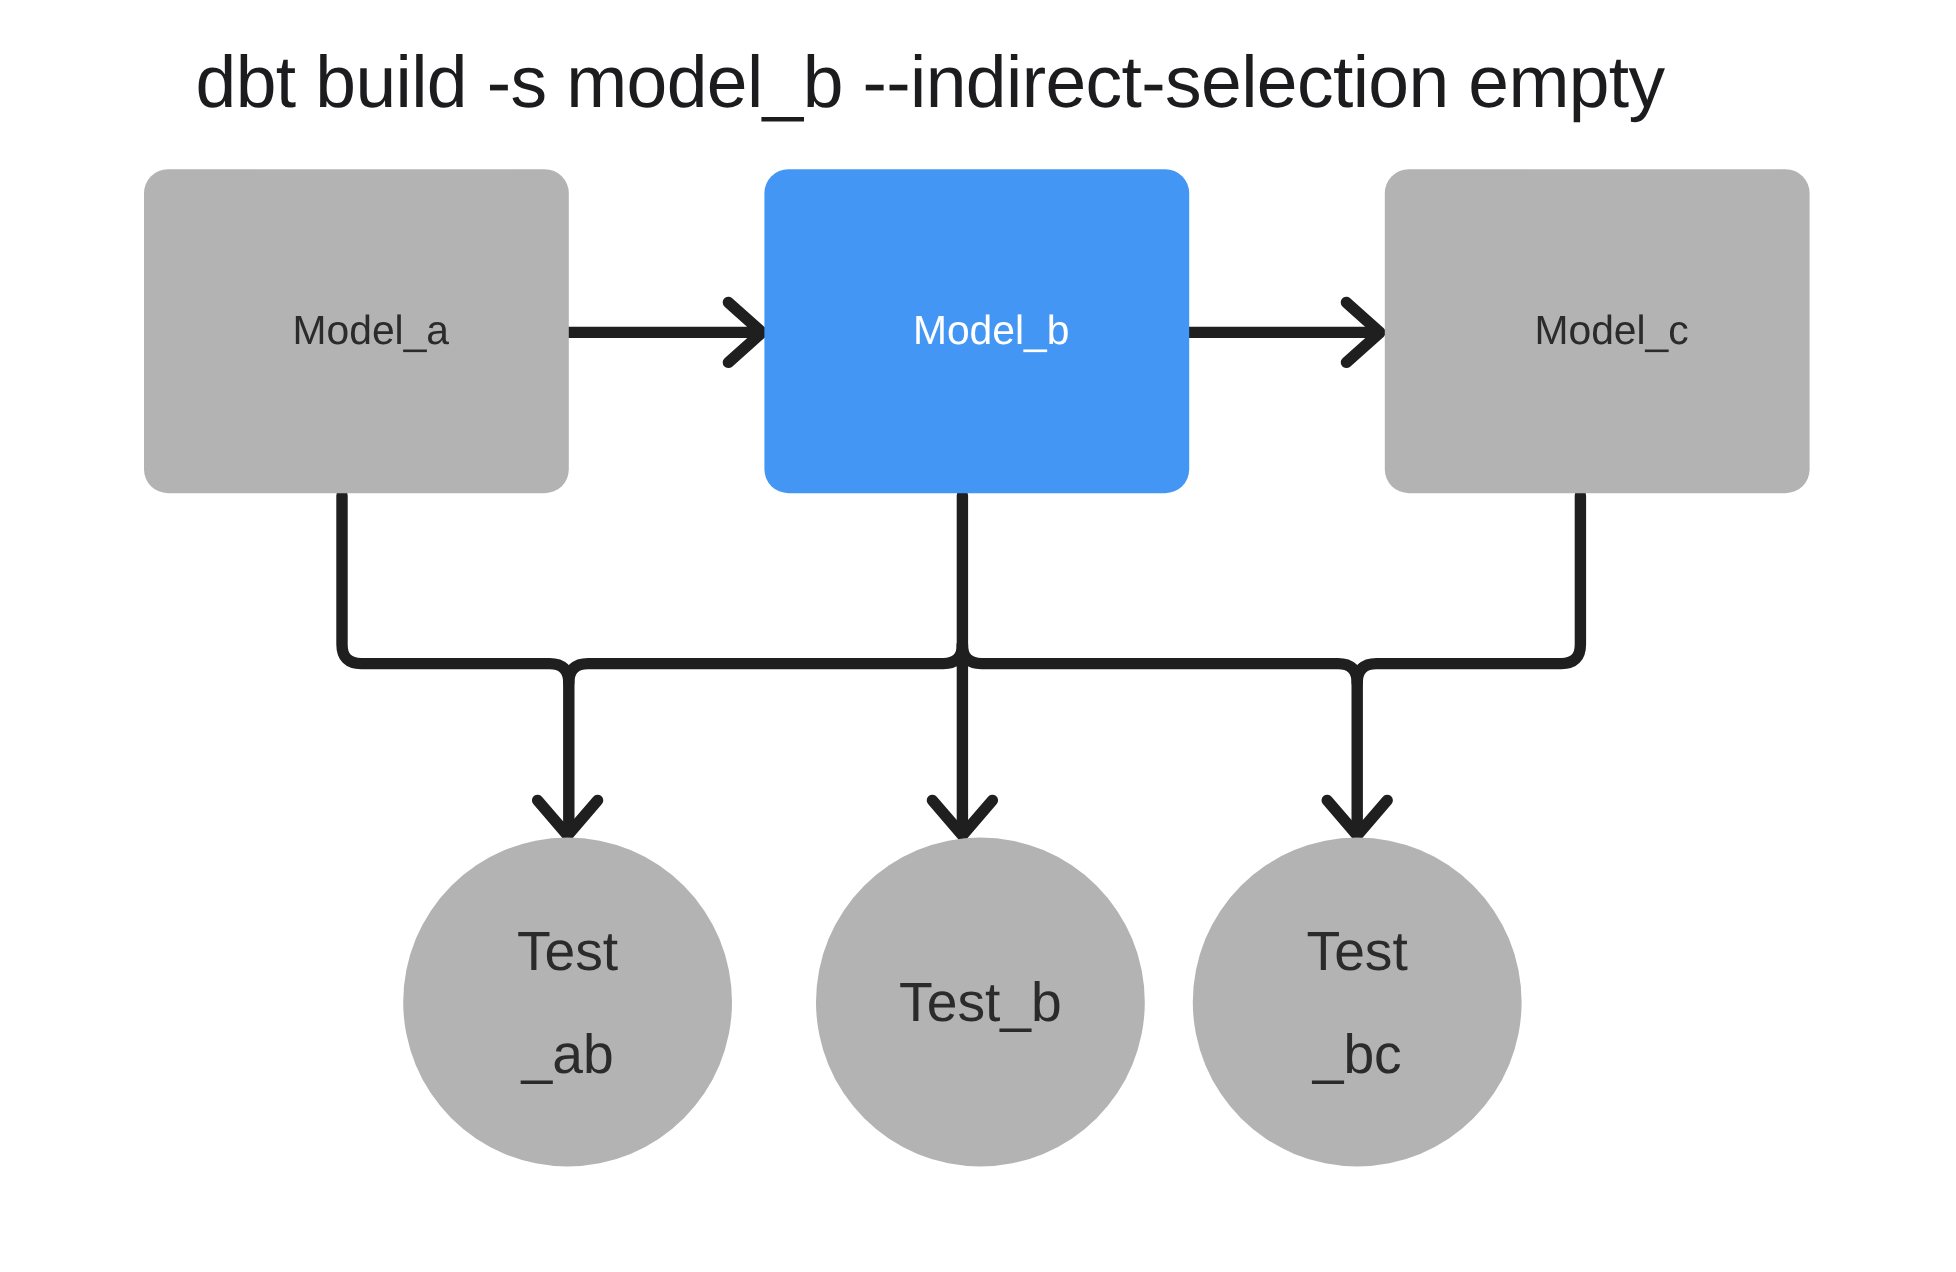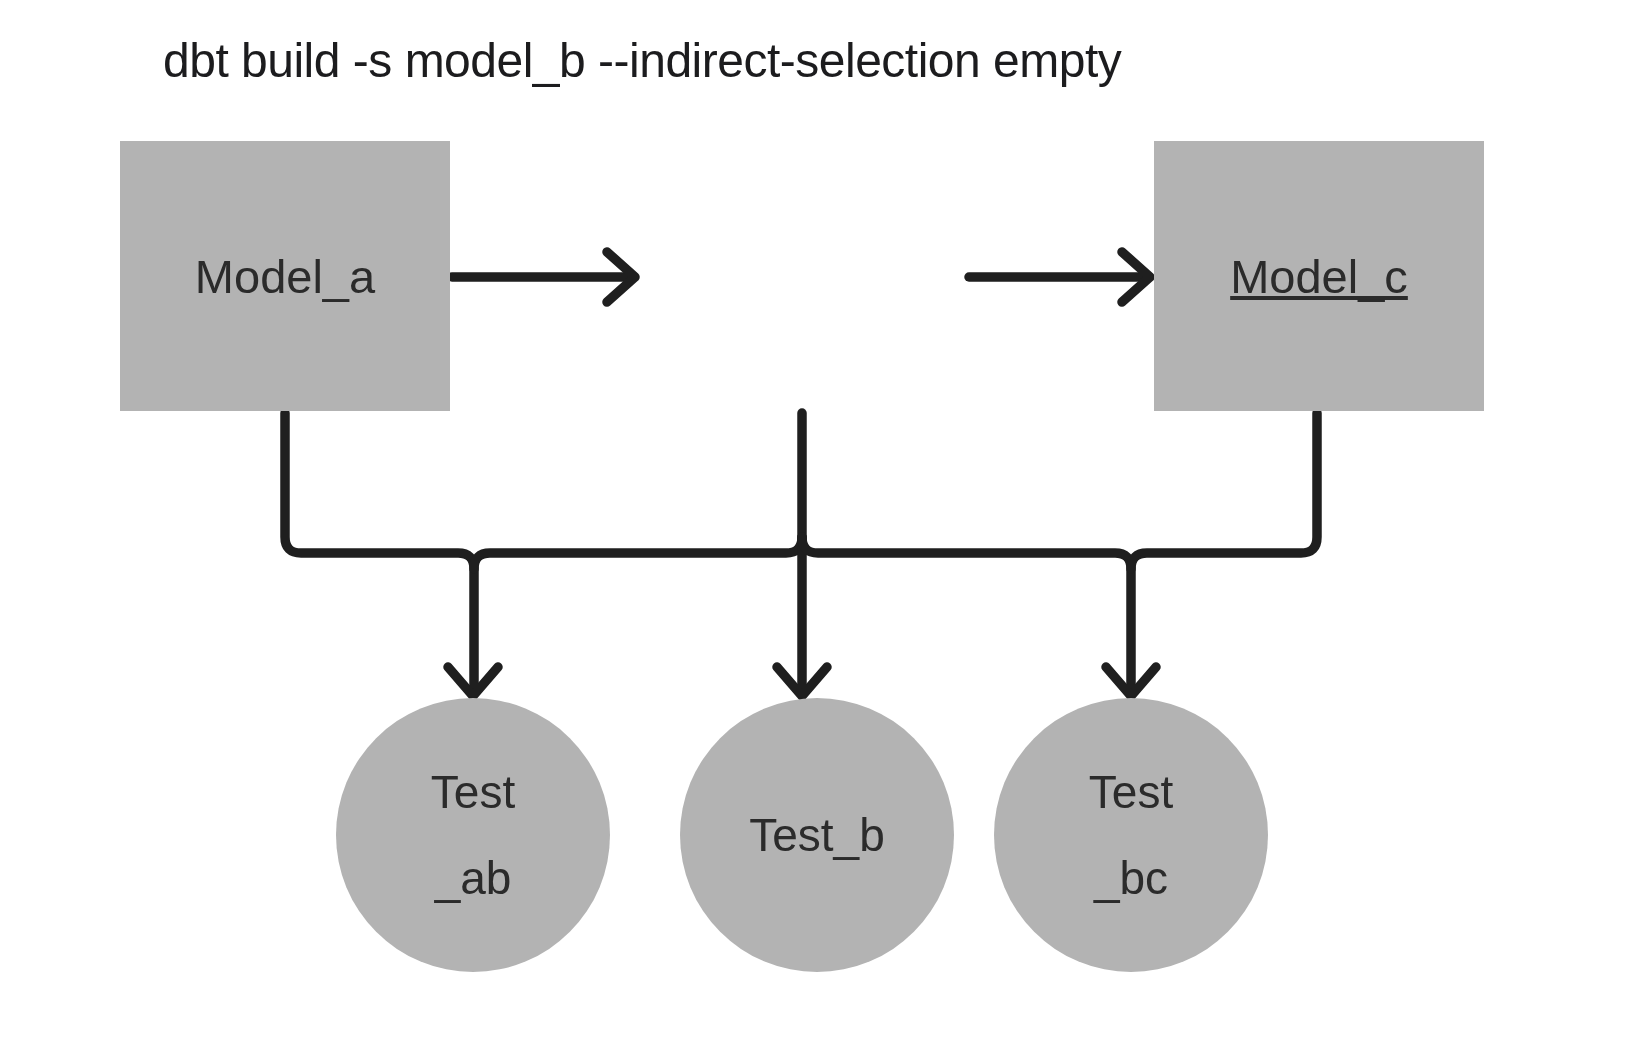--- a/index.html
+++ b/index.html
@@ -12,21 +12,21 @@
     width: 1630px;
     height: 1060px;
     background: #ffffff;
     overflow: hidden;
     font-family: "Liberation Sans", sans-serif;
   }
   .diagram-title {
     position: absolute;
     left: 163px;
     top: 33px;
-    font-size: 48px;
+    font-size: 61px;
     font-weight: 500;
     color: #1c1c1e;
     letter-spacing: -0.5px;
     white-space: nowrap;
   }
   .edges-layer {
     position: absolute;
     left: 0;
     top: 0;
     width: 1630px;
@@ -37,36 +37,37 @@
     stroke: #1f1f1f;
     stroke-width: 9.5;
     stroke-linecap: round;
     stroke-linejoin: round;
   }
   .node-box {
     position: absolute;
     top: 141px;
     width: 330px;
     height: 270px;
-    border-radius: 0;
+    border-radius: 20px;
     background: #b3b3b3;
     display: flex;
     align-items: center;
     justify-content: center;
-    font-size: 47px;
+    font-size: 34px;
     color: #2b2b2b;
     white-space: nowrap;
+    padding-left: 24px;
   }
   .model-a { left: 120px; }
   .model-b {
     left: 637px;
     background: #4496f5;
     color: #ffffff;
   }
-  .model-c { left: 1154px; text-decoration: underline; }
+  .model-c { left: 1154px; }
   .test-circle {
     position: absolute;
     top: 698px;
     width: 274px;
     height: 274px;
     border-radius: 50%;
     background: #b3b3b3;
     display: flex;
     flex-direction: column;
     align-items: center;
@@ -103,20 +104,23 @@
 
     <path d="M448 667 L473 696 L498 667"></path>
     <path d="M777 667 L802 696 L827 667"></path>
     <path d="M1106 667 L1131 696 L1156 667"></path>
   </svg>
 
   <div class="node-box model-a">
     <span>Model_a</span>
   </div>
 
+  <div class="node-box model-b">
+    <span>Model_b</span>
+  </div>
 
   <div class="node-box model-c">
     <span>Model_c</span>
   </div>
 
   <div class="test-circle test-ab">
     <div>Test</div>
     <div>_ab</div>
   </div>
 

